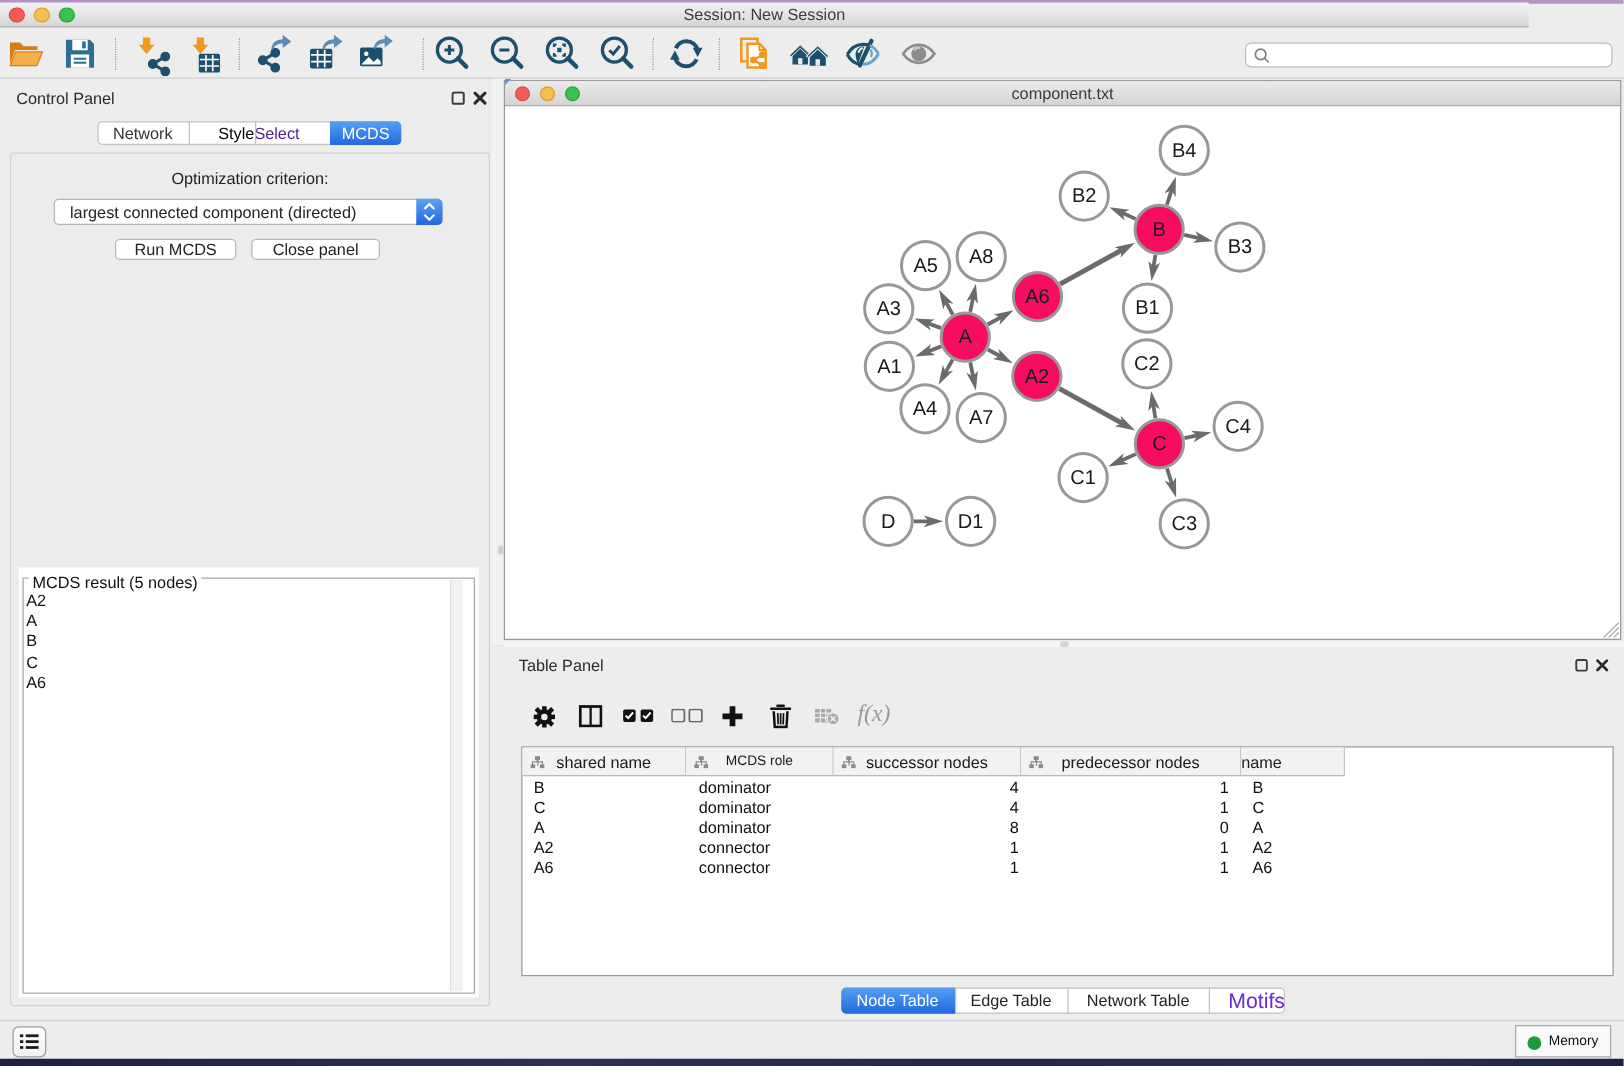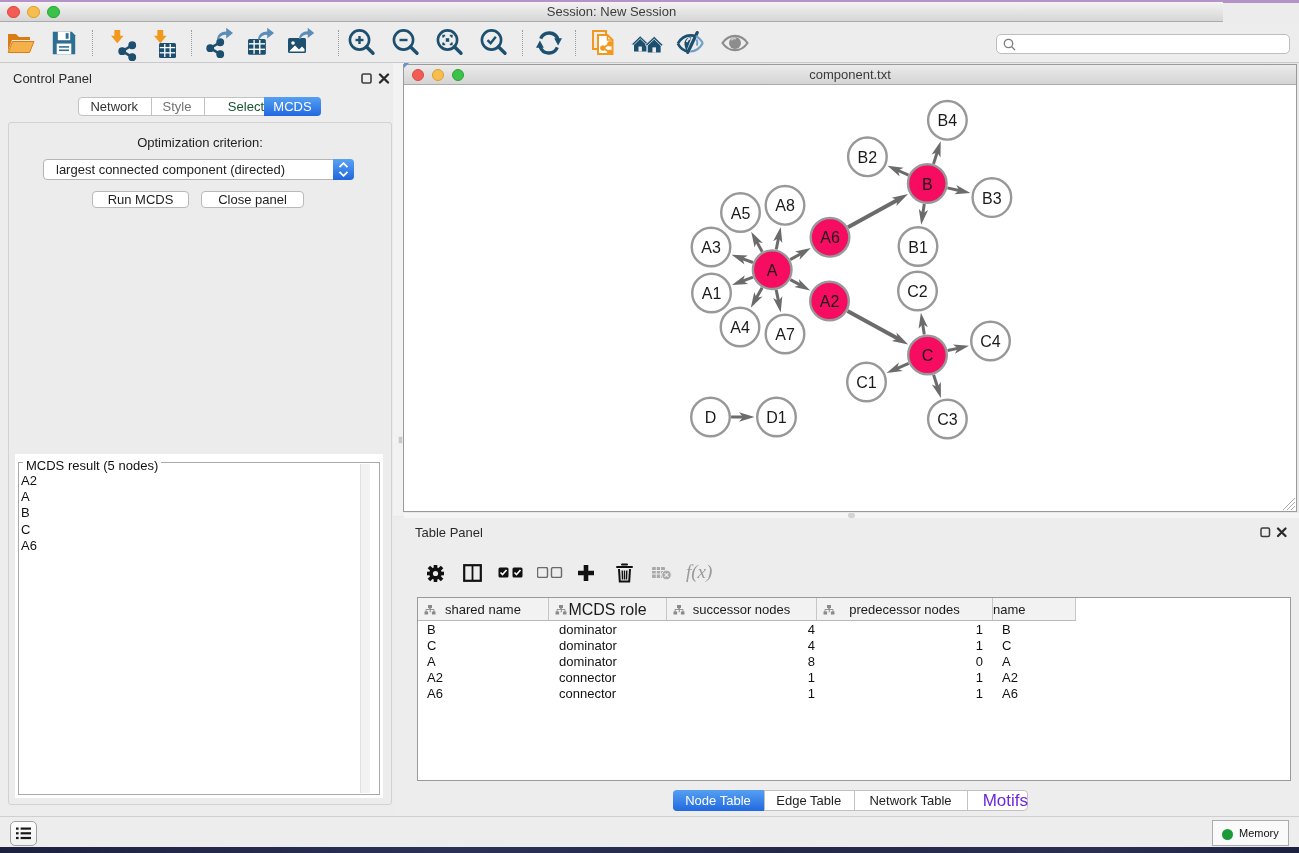--- a/index.html
+++ b/index.html
@@ -173,22 +173,22 @@
   </svg>
 <div class="abs" style="left:0;top:63px;width:390px;height:753px;background:#ededed"></div>
 <div class="abs" style="left:13px;top:71px;font-size:13px;color:#2a2a2a">Control Panel</div>
 <svg class="abs" style="left:361px;top:73px" width="30" height="12" viewBox="0 0 30 12">
     <rect x="1" y="1" width="9" height="9" rx="1.5" fill="none" stroke="#3c3c3c" stroke-width="1.6"></rect>
     <path d="M19,1.5 L27,9.5 M27,1.5 L19,9.5" stroke="#2a2a2a" stroke-width="2.4" stroke-linecap="round"></path>
   </svg>
 <div class="abs" style="left:8px;top:122px;width:384px;height:683px;border:1px solid #d2d2d2;border-radius:3px;background:#ececec"></div>
 <div class="abs" style="left:78px;top:97px;width:243px;height:19px;border-radius:4px;background:#fff;border:1px solid #c2c2c2"></div>
 <div class="abs" style="left:78px;top:97px;width:72.5px;height:19px;color:#333;font-size:13px;text-align:center;line-height:19px">Network</div>
-<div class="abs" style="left:150.5px;top:97px;width:53px;height:19px;color:#737373;font-size:13px;text-align:center;line-height:19px">Style</div>
-<div class="abs" style="left:203.5px;top:97px;width:60.5px;height:19px;color:#14532d;font-size:13px;text-align:right;line-height:19px">Select</div>
+<div class="abs" style="left:150.5px;top:97px;width:53px;height:19px;color:#000000;font-size:13px;text-align:right;line-height:19px">Style</div>
+<div class="abs" style="left:203.5px;top:97px;width:60.5px;height:19px;color:#4c1d95;font-size:13px;text-align:left;line-height:19px">Select</div>
 <div class="abs" style="left:264px;top:97px;width:57px;height:19px;background:linear-gradient(#55a0f2,#2169e0);color:#fff;border-radius:0 4px 4px 0;font-size:13px;text-align:center;line-height:19px">MCDS</div>
 <div class="abs" style="left:150.5px;top:97px;height:19px;border-left:1px solid #c2c2c2"></div>
 <div class="abs" style="left:203.5px;top:97px;height:19px;border-left:1px solid #c2c2c2"></div>
 <div class="abs" style="left:0;top:135px;width:400px;text-align:center;font-size:13px;color:#222">Optimization criterion:</div>
 <div class="abs" style="left:43px;top:159px;width:311px;height:21px;background:#fff;border:1px solid #b5b5b5;border-radius:4px;font-size:13px;color:#222;line-height:20px;padding-left:12px">largest connected component (directed)</div>
 <div class="abs" style="left:333px;top:159px;width:21px;height:21px;border-radius:0 4px 4px 0;background:linear-gradient(#59a3f4,#2066dd)"></div>
 <svg class="abs" style="left:338px;top:162px" width="11" height="15" viewBox="0 0 11 15">
     <path d="M1.5,5.2 L5.5,1.2 L9.5,5.2 M1.5,9.8 L5.5,13.8 L9.5,9.8" fill="none" stroke="#fff" stroke-width="1.8"></path>
   </svg>
 <div class="abs" style="left:92px;top:191px;width:97px;height:17px;background:#fff;border:1px solid #b9b9b9;border-radius:4px;font-size:13px;color:#222;text-align:center;line-height:16px">Run MCDS</div>
@@ -368,21 +368,21 @@
 <div class="abs" style="left:417px;top:597px;width:874px;height:184px;background:#fff;border:1px solid #9a9a9a"></div>
 <div class="abs" style="left:418px;top:598px;width:131px;height:23px;background:#f2f2f2;border-right:1px solid #c6c6c6;border-bottom:1px solid #b9b9b9;font-size:13px;color:#1a1a1a;text-align:center;line-height:23px">shared name</div>
 <svg style="position:absolute;left:424px;top:604px" width="12" height="12" viewBox="0 0 12 12">
     <g fill="#8a8a8a">
       <rect x="4" y="1" width="4" height="3"></rect>
       <rect x="0.5" y="7.5" width="3.6" height="3"></rect>
       <rect x="7.9" y="7.5" width="3.6" height="3"></rect>
       <path d="M5.7,4 L5.7,5.5 L2,5.5 L2,8 L2.6,8 M6.3,4 L6.3,5.5 L10,5.5 L10,8 L9.4,8 M5.7,5 L6.3,5 L6.3,8 L5.7,8" stroke="#8a8a8a" stroke-width="0.9" fill="none"></path>
     </g>
   </svg>
-<div class="abs" style="left:549px;top:598px;width:118px;height:23px;background:#f2f2f2;border-right:1px solid #c6c6c6;border-bottom:1px solid #b9b9b9;font-size:16px;color:#1a1a1a;text-align:center;line-height:23px">MCDS role</div>
+<div class="abs" style="left:549px;top:598px;width:118px;height:23px;background:#f2f2f2;border-right:1px solid #c6c6c6;border-bottom:1px solid #b9b9b9;font-size:11px;color:#1a1a1a;text-align:center;line-height:23px">MCDS role</div>
 <svg style="position:absolute;left:555px;top:604px" width="12" height="12" viewBox="0 0 12 12">
     <g fill="#8a8a8a">
       <rect x="4" y="1" width="4" height="3"></rect>
       <rect x="0.5" y="7.5" width="3.6" height="3"></rect>
       <rect x="7.9" y="7.5" width="3.6" height="3"></rect>
       <path d="M5.7,4 L5.7,5.5 L2,5.5 L2,8 L2.6,8 M6.3,4 L6.3,5.5 L10,5.5 L10,8 L9.4,8 M5.7,5 L6.3,5 L6.3,8 L5.7,8" stroke="#8a8a8a" stroke-width="0.9" fill="none"></path>
     </g>
   </svg>
 <div class="abs" style="left:667px;top:598px;width:150px;height:23px;background:#f2f2f2;border-right:1px solid #c6c6c6;border-bottom:1px solid #b9b9b9;font-size:13px;color:#1a1a1a;text-align:center;line-height:23px">successor nodes</div>
 <svg style="position:absolute;left:673px;top:604px" width="12" height="12" viewBox="0 0 12 12">

